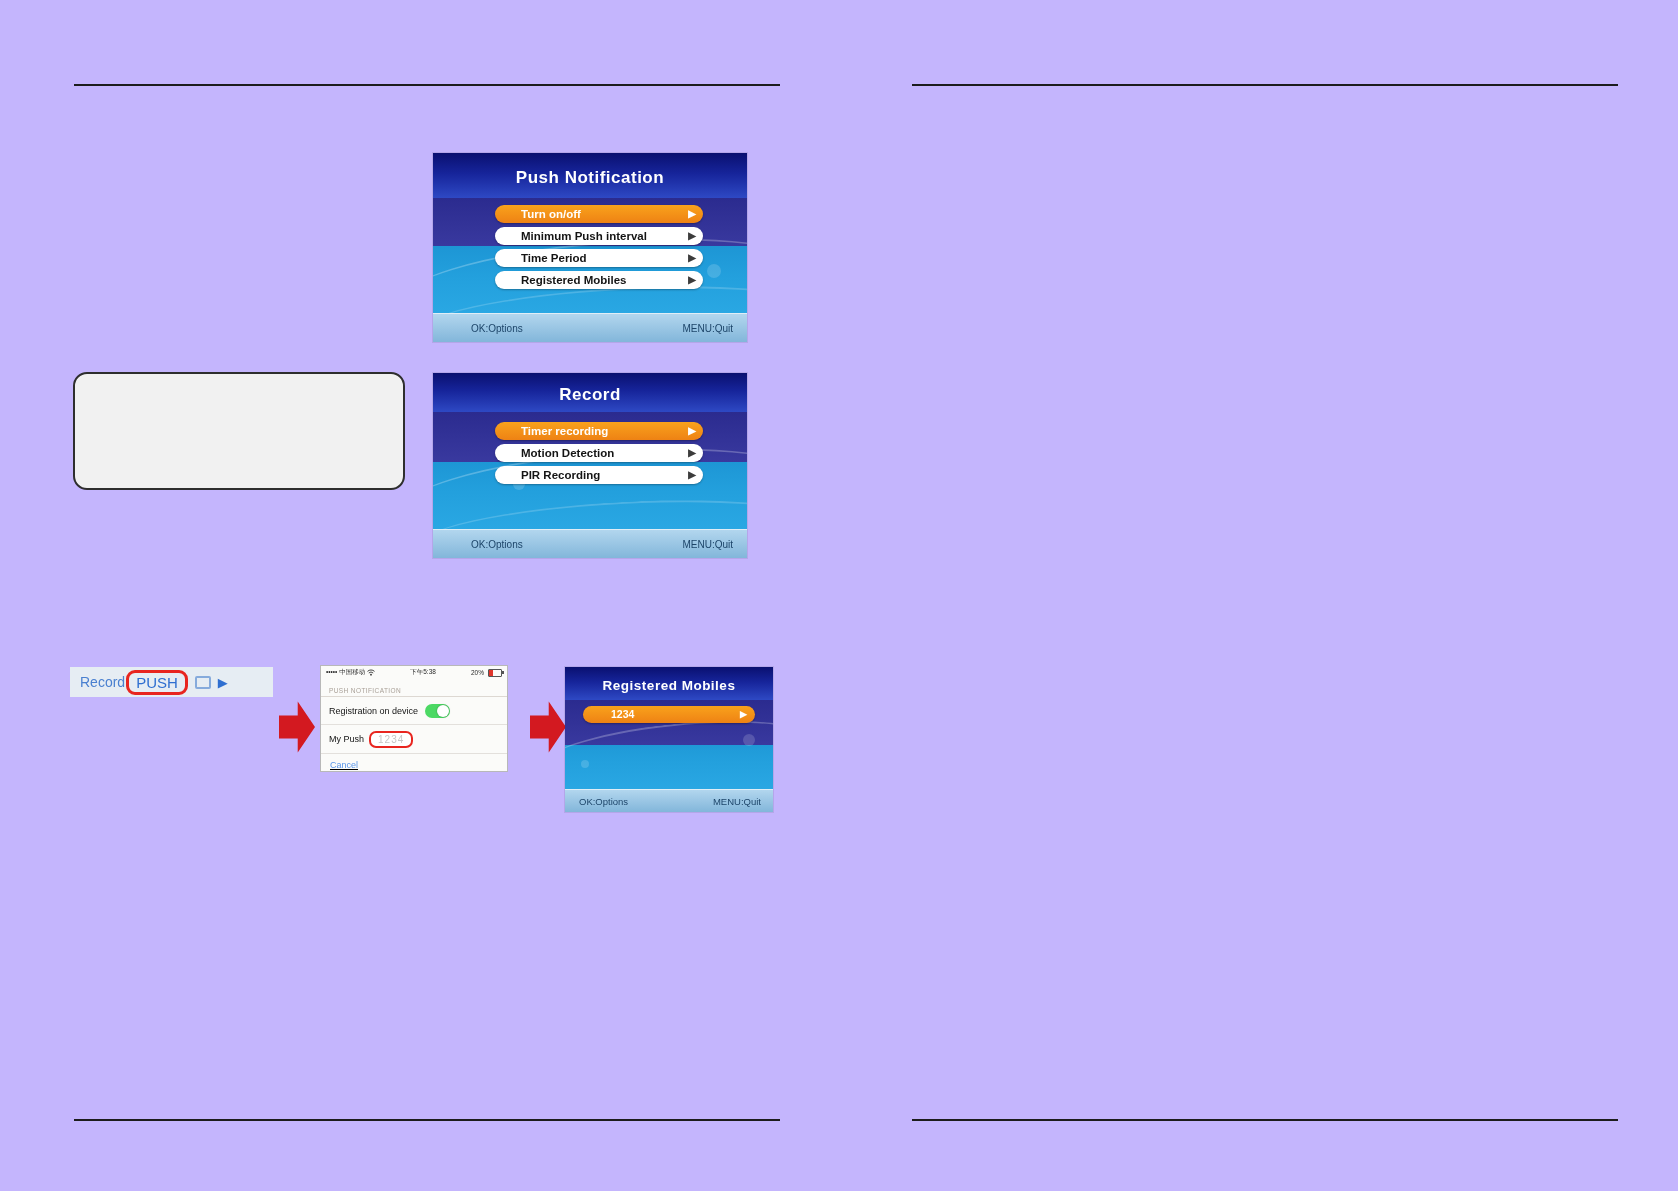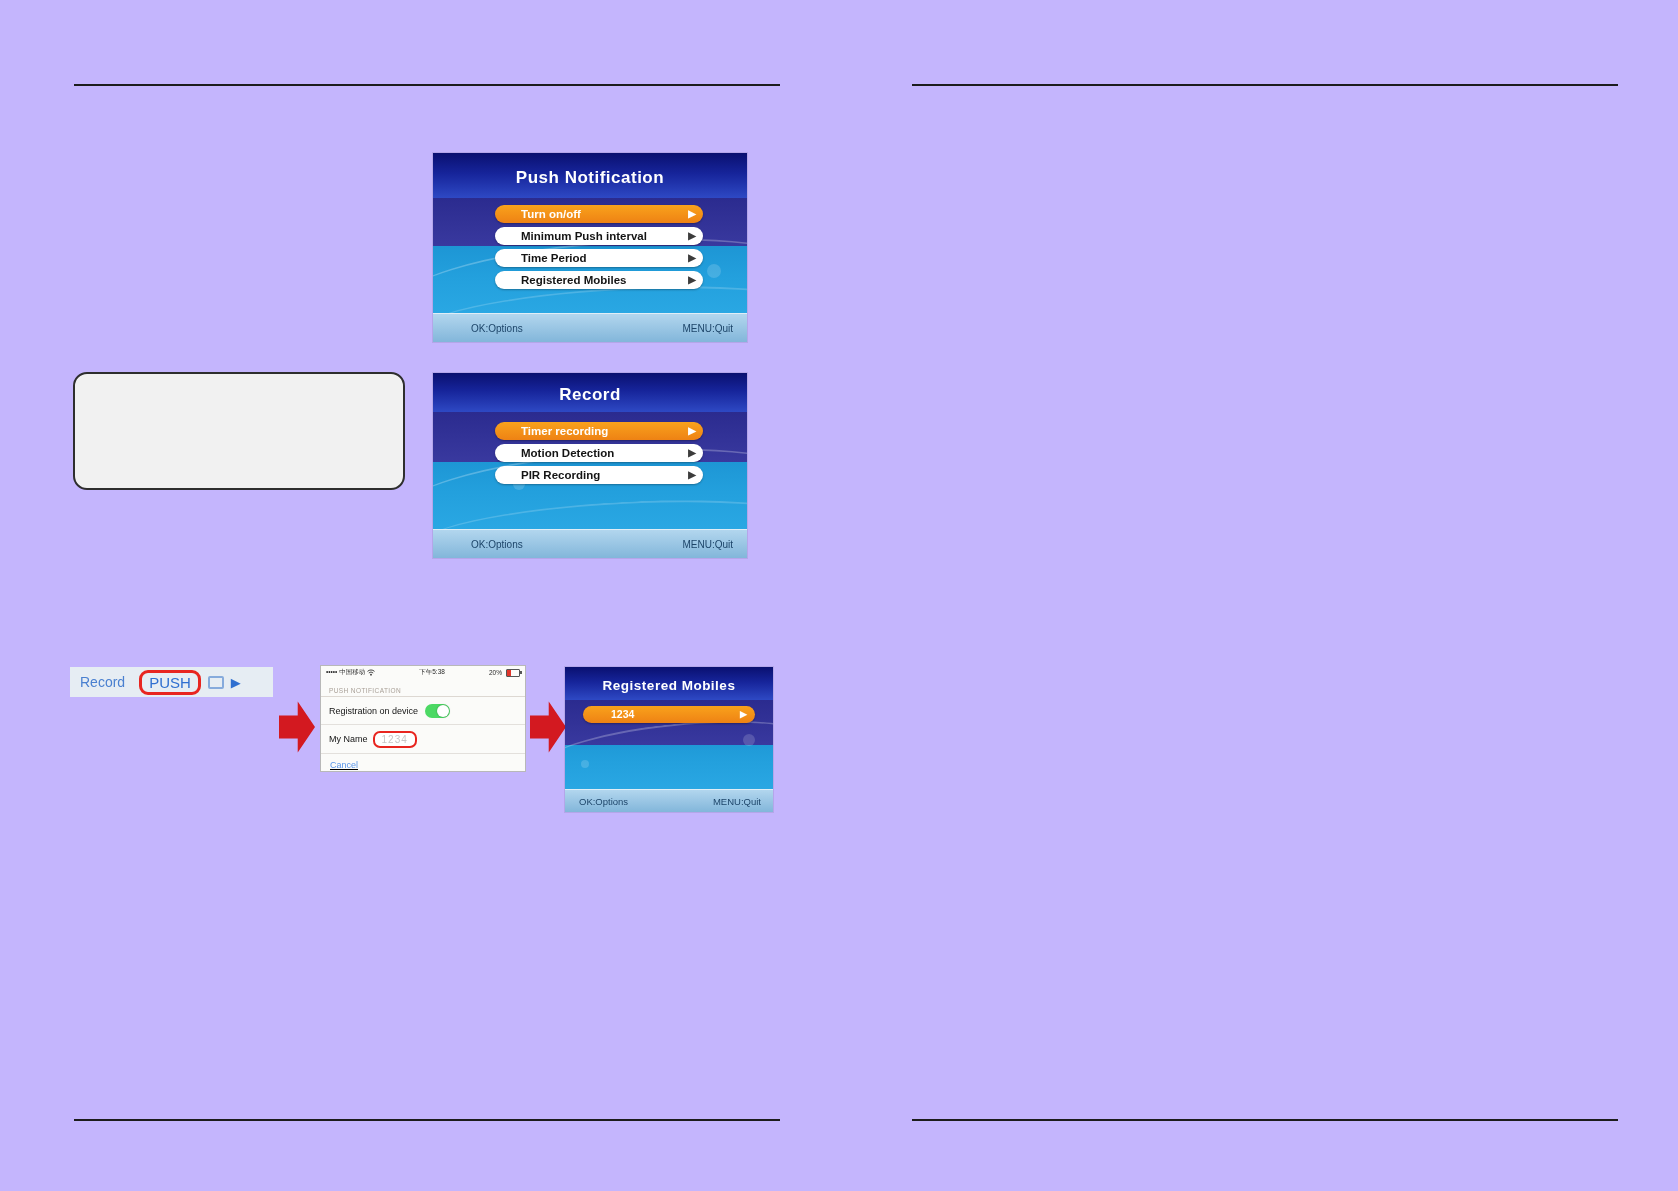--- a/index.html
+++ b/index.html
@@ -64,33 +64,33 @@
   .notebox{position:absolute;left:73px;top:372px;width:332px;height:118px;
            background:#f1f1f1;border:2px solid #2e2e2e;border-radius:14px;box-sizing:border-box;}
 
   
   .monitor{position:absolute;left:70px;top:667px;width:203px;height:125px;overflow:hidden;}
   .monitor .blackarea{position:relative;width:100%;height:95px;background:#15120c;}
   .monitor .nosig{position:absolute;left:0;right:0;top:48px;text-align:center;
                   color:#908d86;font-size:14px;letter-spacing:1px;}
   .monitor .tabbar{display:flex;align-items:center;height:30px;background:#e6edf3;padding-left:10px;}
   .monitor .devs{color:#4a80d0;font-size:14px;}
-  .monitor .pushbox{border:3px solid #e8251f;border-radius:9px;padding:0 7px;margin-left:14px;
+  .monitor .pushbox{border:3px solid #e8251f;border-radius:9px;padding:0 7px;margin-left:1px;
                     color:#2f6fd0;font-size:15px;line-height:19px;}
   .monitor .winicon{display:inline-block;width:12px;height:9px;border:2px solid #86abdc;
                     border-radius:2px;margin-left:7px;}
   .monitor .playicon{color:#2f6fd0;font-size:13px;margin-left:7px;}
 
   
   .barrow{position:absolute;width:36px;height:58px;background:#d31920;
           clip-path:polygon(0 30%,52% 30%,52% 6%,100% 50%,52% 94%,52% 70%,0 70%);
           filter:drop-shadow(2px 2px 0 rgba(96,9,12,.5));}
 
   
-  .phone{position:absolute;left:320px;top:665px;width:206px;height:107px;background:#fbfbf9;
+  .phone{position:absolute;left:320px;top:665px;width:188px;height:107px;background:#fbfbf9;
          border:1px solid #b8b8b8;box-sizing:border-box;overflow:hidden;}
   .phone .status{display:flex;justify-content:space-between;align-items:center;height:13px;
                  padding:0 5px;font-size:6.5px;color:#2a2a2a;}
   .phone .sect{height:15px;display:flex;align-items:flex-end;padding:0 0 2px 8px;
                border-bottom:1px solid #ddd8d2;color:#a89f96;font-size:6.5px;letter-spacing:.4px;}
   .phone .row{display:flex;align-items:center;border-bottom:1px solid #e3e0dc;}
   .phone .row1{height:27px;padding-left:8px;}
   .phone .row2{height:28px;padding-left:8px;}
   .phone .lbl{font-size:9px;color:#141414;}
   .toggle{position:relative;width:25px;height:14px;border-radius:7px;background:#4cd964;margin-left:7px;}
@@ -211,21 +211,21 @@
       </span>
     </div>
     <div class="sect">PUSH NOTIFICATION</div>
     <div class="row row1">
       <span class="lbl">Registration on device</span>
       <span class="toggle">
           <span class="knob"></span>
         </span>
     </div>
     <div class="row row2">
-      <span class="lbl">My Name</span>
+      <span class="lbl">My Push</span>
       <span class="valbox">1234</span>
     </div>
     <div class="foot">
       <span class="cancel">Cancel</span>
       <span class="save">Save</span>
     </div>
   </div>
 
   <div class="screen reg">
     <div class="hdr">Registered Mobiles</div>

